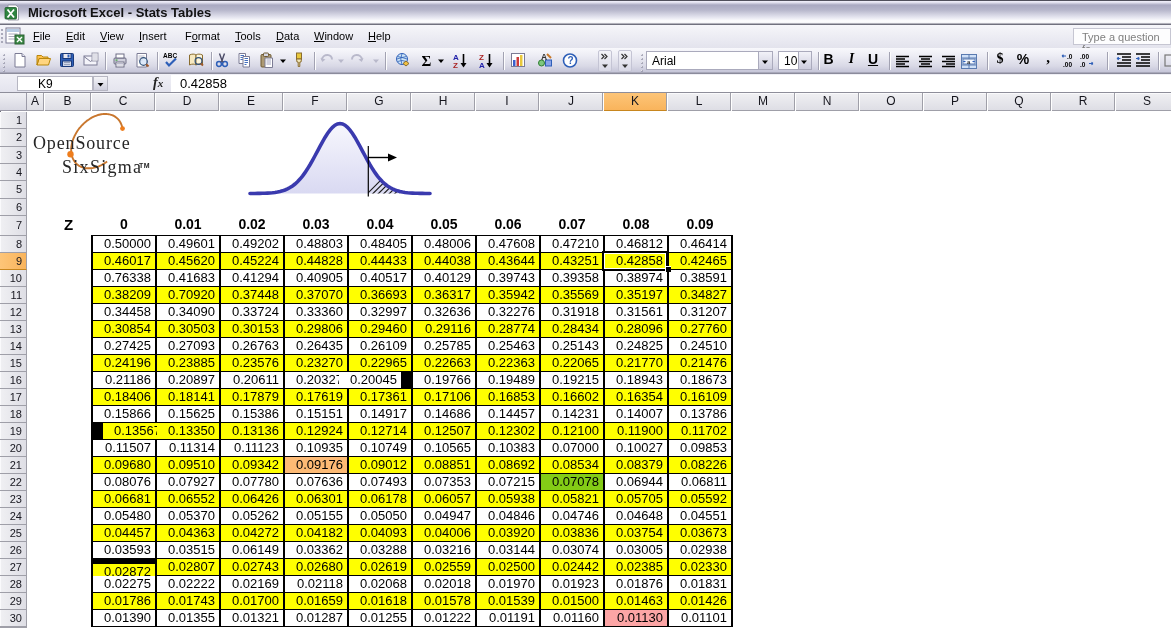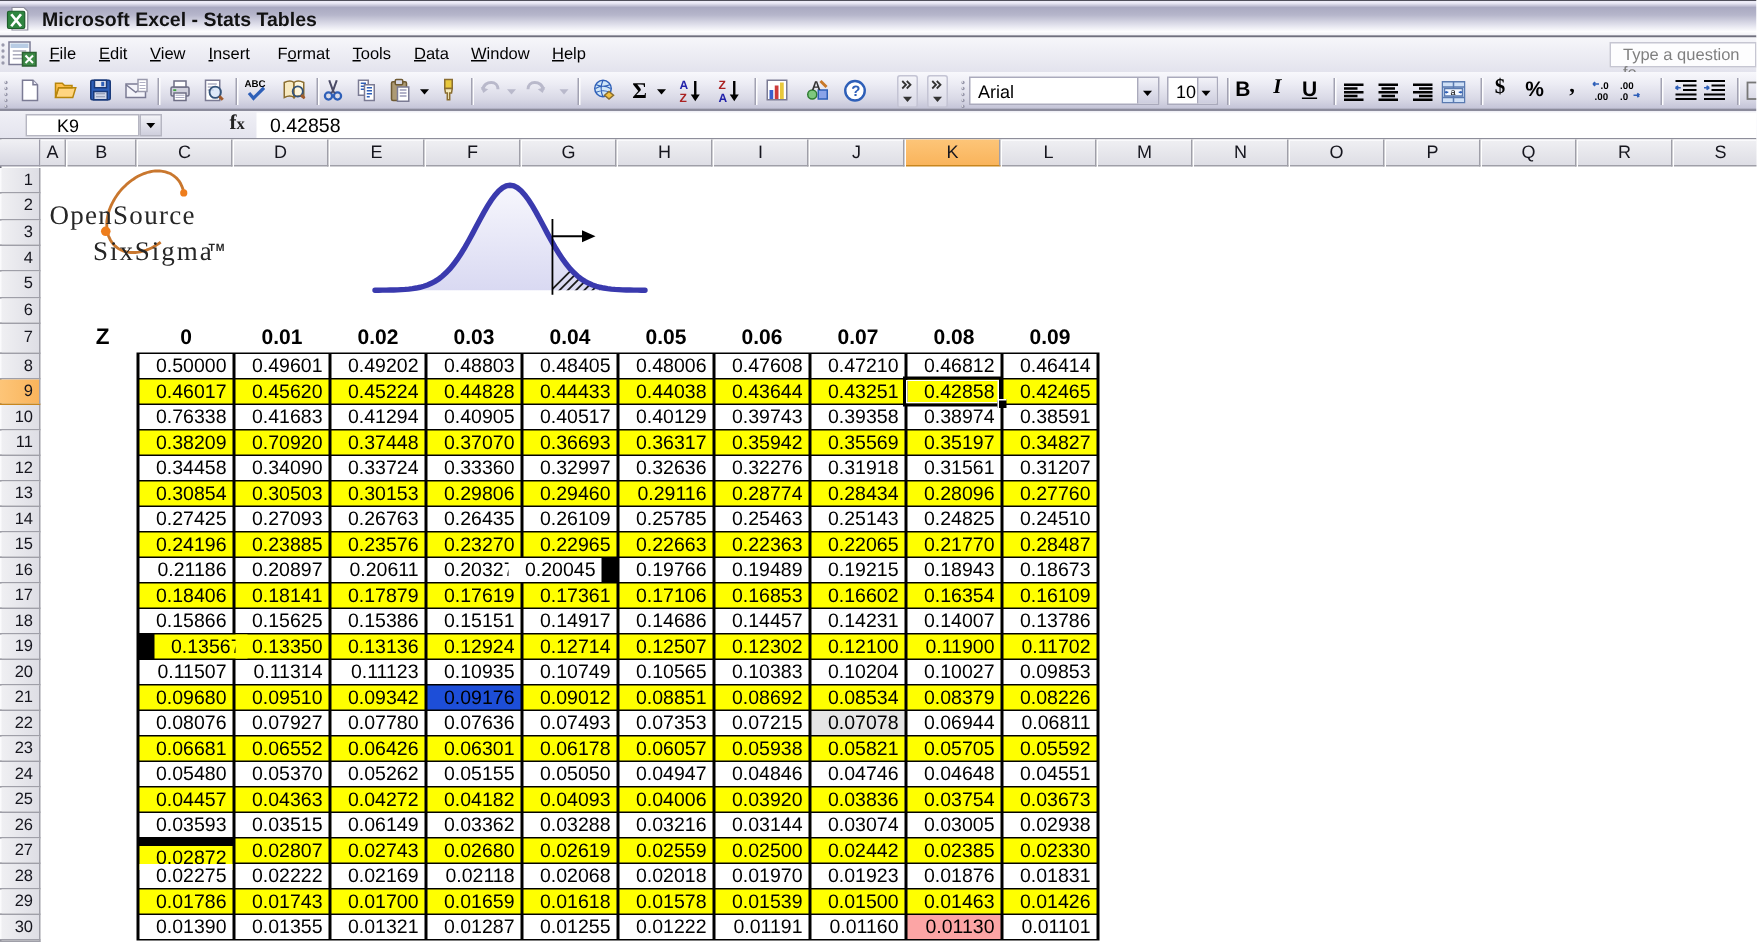--- a/index.html
+++ b/index.html
@@ -8,21 +8,21 @@
 #title .txt{position:absolute;left:28px;top:5px;font-size:13px;font-weight:bold;color:#121212}
 #menubar{position:absolute;left:0;top:25px;width:1171px;height:23px;background:linear-gradient(#f6f6fa,#e3e3ed)}
 #menubar .mi{position:absolute;top:5px;font-size:11px;color:#000}
 #qbox{position:absolute;left:1073px;top:3px;width:98px;height:17px;background:#fdfdfe;border:1px solid #c6c6d2;color:#7f7f7f;font-size:11px;padding:2px 0 0 8px}
 #toolbar{position:absolute;left:0;top:48px;width:1171px;height:26px;
 background:linear-gradient(#f8f8fc 0,#ececf4 8px,#d9d9e6 18px,#c5c5d8 24px,#8b8b9b 25px,#8b8b9b 26px)}
 .sep{position:absolute;top:4px;width:1px;height:18px;background:#a2a2b2;box-shadow:1px 0 0 #fdfdfe}
 #fbar{position:absolute;left:0;top:74px;width:1171px;height:19px;background:linear-gradient(#f0f0f6,#e4e4ee);border-bottom:1px solid #8e8e9a}
 #namebox{position:absolute;left:17px;top:2px;width:76px;height:15px;background:#fff;border:1px solid #b6b6c2;font-size:12px;padding:0 0 0 20px}
 #namedrop{position:absolute;left:93px;top:2px;width:15px;height:15px;background:linear-gradient(#f4f4f8,#cfcfdd);border:1px solid #b6b6c2}
-#fx{position:absolute;left:153px;top:1px;font-family:"Liberation Serif",serif;font-weight:bold;font-size:14px;color:#222}
+#fx{position:absolute;left:153px;top:1px;font-family:"Liberation Serif",serif;font-style:italic;font-weight:bold;font-size:14px;color:#222}
 #ffield{position:absolute;left:171px;top:1px;width:1000px;height:17px;background:#fff;font-size:13px;padding:1px 0 0 9px}
 #grid{position:absolute;left:0;top:93px;width:1171px;height:535px;background:#fff}
 #corner{position:absolute;left:0;top:0;width:27px;height:18px;background:linear-gradient(#f0f0f4,#d8d8e2);border-right:1px solid #9c9ba8;border-bottom:1px solid #9c9ba8}
 .ch{position:absolute;top:0;height:18px;line-height:17px;text-align:center;font-size:12px;color:#16161e;
 background:linear-gradient(#f0f0f3,#dedee5);border-right:1px solid #9f9fa8;border-bottom:1px solid #9f9fa8;box-shadow:inset 0 1px 0 #fafafc}
 .csel{background:linear-gradient(#fdc578,#f9b45c);box-shadow:none;border-bottom:1px solid #c8861e}
 .rh{position:absolute;left:0;width:27px;text-align:right;padding-right:4px;font-size:11px;color:#16161e;
 background:linear-gradient(90deg,#f0f0f3,#dedee5);border-right:1px solid #9f9fa8;border-bottom:1px solid #9f9fa8;box-shadow:inset 1px 0 0 #fafafc}
 .rsel{background:linear-gradient(90deg,#fdc578,#f9b45c);box-shadow:none;border-bottom:1px solid #c8861e}
 #leftedge{position:absolute;left:0;top:0;width:1px;height:535px;background:#6e6e7a}
@@ -471,21 +471,21 @@
 <div class="tc" style="left:578px;top:103px;background:#fff">0.24510</div>
 <div class="tc" style="left:2px;top:120px;background:#ffff00">0.24196</div>
 <div class="tc" style="left:66px;top:120px;background:#ffff00">0.23885</div>
 <div class="tc" style="left:130px;top:120px;background:#ffff00">0.23576</div>
 <div class="tc" style="left:194px;top:120px;background:#ffff00">0.23270</div>
 <div class="tc" style="left:258px;top:120px;background:#ffff00">0.22965</div>
 <div class="tc" style="left:322px;top:120px;background:#ffff00">0.22663</div>
 <div class="tc" style="left:386px;top:120px;background:#ffff00">0.22363</div>
 <div class="tc" style="left:450px;top:120px;background:#ffff00">0.22065</div>
 <div class="tc" style="left:514px;top:120px;background:#ffff00">0.21770</div>
-<div class="tc" style="left:578px;top:120px;background:#ffff00">0.28487</div>
+<div class="tc" style="left:578px;top:120px;background:#ffff00">0.21476</div>
 <div class="tc" style="left:2px;top:137px;background:#fff">0.21186</div>
 <div class="tc" style="left:66px;top:137px;background:#fff">0.20897</div>
 <div class="tc" style="left:130px;top:137px;background:#fff">0.20611</div>
 <div class="tc" style="left:194px;top:137px;background:#fff">0.20327</div>
 <div class="tc" style="left:248px;top:137px;background:#fff">0.20045</div>
 <div class="tc" style="left:322px;top:137px;background:#fff">0.19766</div>
 <div class="tc" style="left:386px;top:137px;background:#fff">0.19489</div>
 <div class="tc" style="left:450px;top:137px;background:#fff">0.19215</div>
 <div class="tc" style="left:514px;top:137px;background:#fff">0.18943</div>
 <div class="tc" style="left:578px;top:137px;background:#fff">0.18673</div>
@@ -519,41 +519,41 @@
 <div class="tc" style="left:450px;top:188px;background:#ffff00">0.12100</div>
 <div class="tc" style="left:514px;top:188px;background:#ffff00">0.11900</div>
 <div class="tc" style="left:578px;top:188px;background:#ffff00">0.11702</div>
 <div class="tc" style="left:2px;top:205px;background:#fff">0.11507</div>
 <div class="tc" style="left:66px;top:205px;background:#fff">0.11314</div>
 <div class="tc" style="left:130px;top:205px;background:#fff">0.11123</div>
 <div class="tc" style="left:194px;top:205px;background:#fff">0.10935</div>
 <div class="tc" style="left:258px;top:205px;background:#fff">0.10749</div>
 <div class="tc" style="left:322px;top:205px;background:#fff">0.10565</div>
 <div class="tc" style="left:386px;top:205px;background:#fff">0.10383</div>
-<div class="tc" style="left:450px;top:205px;background:#fff">0.10204</div>
+<div class="tc" style="left:450px;top:205px;background:#fff">0.07000</div>
 <div class="tc" style="left:514px;top:205px;background:#fff">0.10027</div>
 <div class="tc" style="left:578px;top:205px;background:#fff">0.09853</div>
 <div class="tc" style="left:2px;top:222px;background:#ffff00">0.09680</div>
 <div class="tc" style="left:66px;top:222px;background:#ffff00">0.09510</div>
 <div class="tc" style="left:130px;top:222px;background:#ffff00">0.09342</div>
-<div class="tc" style="left:194px;top:222px;background:#1d4ed8">0.09176</div>
+<div class="tc" style="left:194px;top:222px;background:#fdba74">0.09176</div>
 <div class="tc" style="left:258px;top:222px;background:#ffff00">0.09012</div>
 <div class="tc" style="left:322px;top:222px;background:#ffff00">0.08851</div>
 <div class="tc" style="left:386px;top:222px;background:#ffff00">0.08692</div>
 <div class="tc" style="left:450px;top:222px;background:#ffff00">0.08534</div>
 <div class="tc" style="left:514px;top:222px;background:#ffff00">0.08379</div>
 <div class="tc" style="left:578px;top:222px;background:#ffff00">0.08226</div>
 <div class="tc" style="left:2px;top:239px;background:#fff">0.08076</div>
 <div class="tc" style="left:66px;top:239px;background:#fff">0.07927</div>
 <div class="tc" style="left:130px;top:239px;background:#fff">0.07780</div>
 <div class="tc" style="left:194px;top:239px;background:#fff">0.07636</div>
 <div class="tc" style="left:258px;top:239px;background:#fff">0.07493</div>
 <div class="tc" style="left:322px;top:239px;background:#fff">0.07353</div>
 <div class="tc" style="left:386px;top:239px;background:#fff">0.07215</div>
-<div class="tc" style="left:450px;top:239px;background:#e5e5e5">0.07078</div>
+<div class="tc" style="left:450px;top:239px;background:#84cc16">0.07078</div>
 <div class="tc" style="left:514px;top:239px;background:#fff">0.06944</div>
 <div class="tc" style="left:578px;top:239px;background:#fff">0.06811</div>
 <div class="tc" style="left:2px;top:256px;background:#ffff00">0.06681</div>
 <div class="tc" style="left:66px;top:256px;background:#ffff00">0.06552</div>
 <div class="tc" style="left:130px;top:256px;background:#ffff00">0.06426</div>
 <div class="tc" style="left:194px;top:256px;background:#ffff00">0.06301</div>
 <div class="tc" style="left:258px;top:256px;background:#ffff00">0.06178</div>
 <div class="tc" style="left:322px;top:256px;background:#ffff00">0.06057</div>
 <div class="tc" style="left:386px;top:256px;background:#ffff00">0.05938</div>
 <div class="tc" style="left:450px;top:256px;background:#ffff00">0.05821</div>

